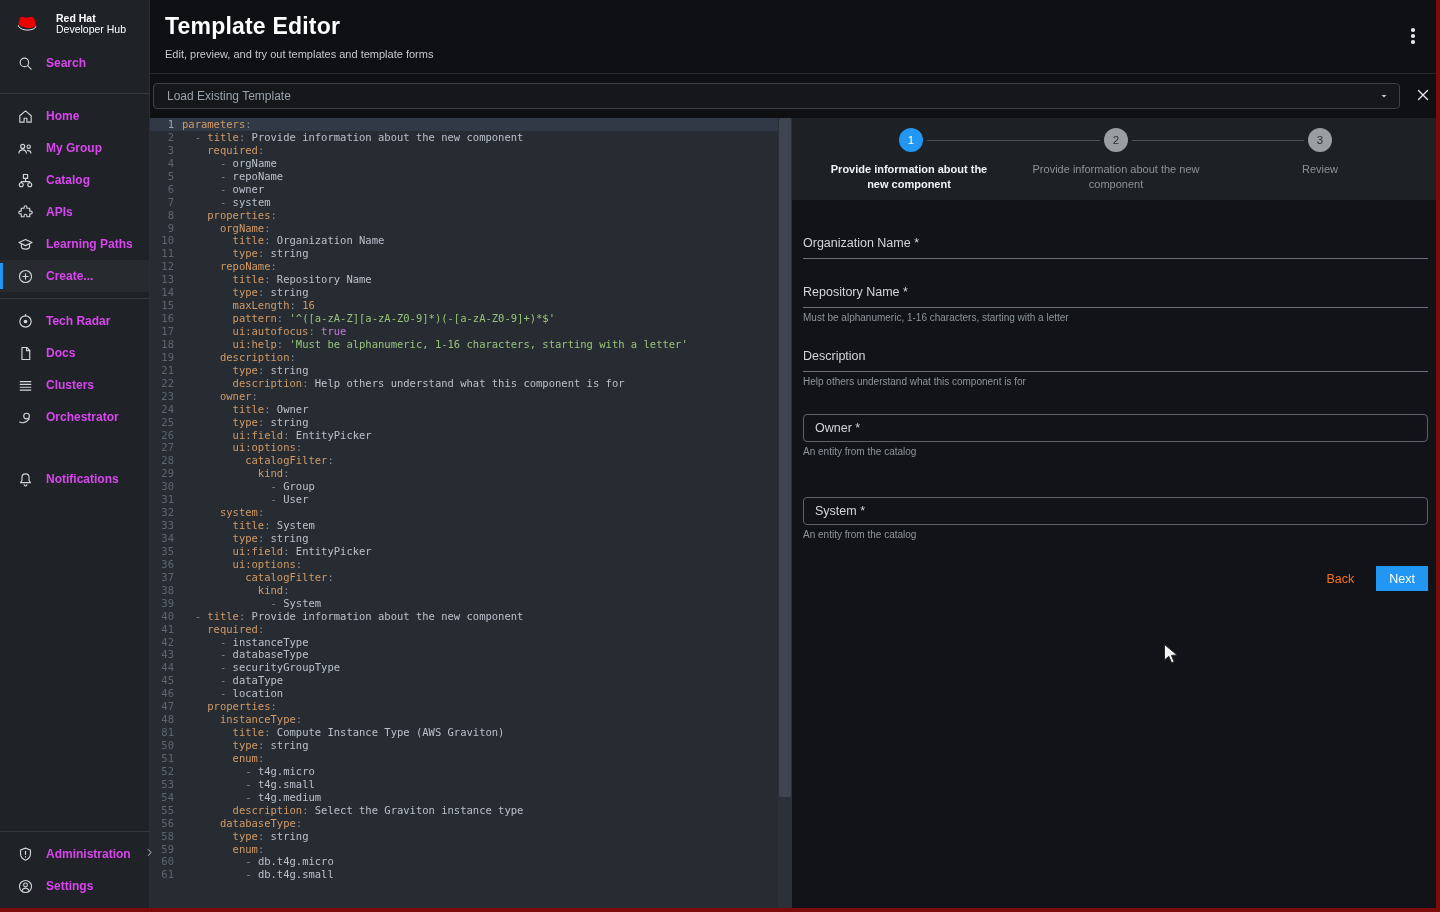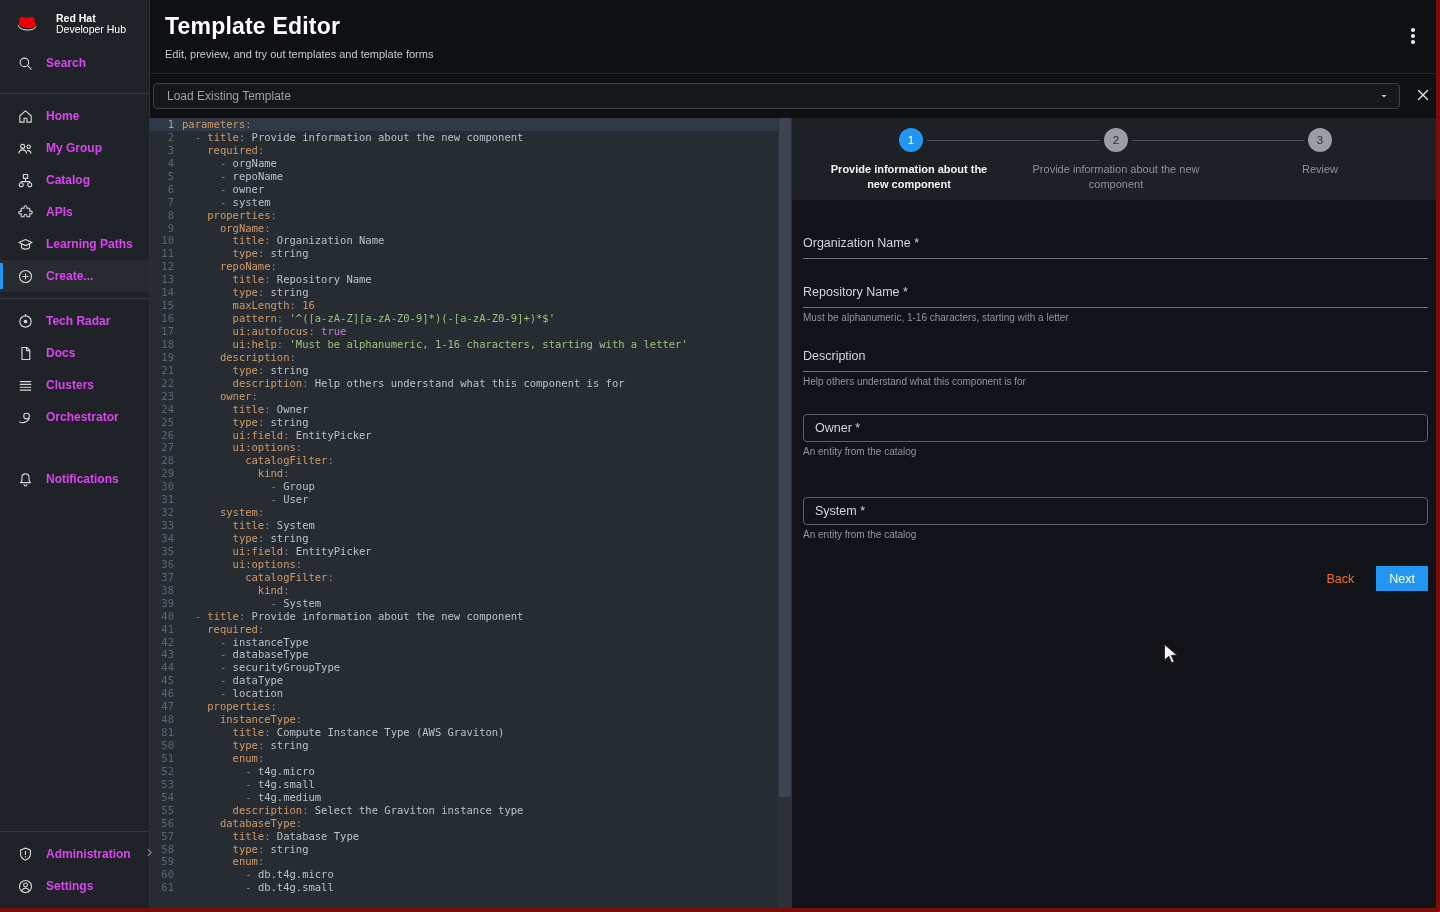--- a/index.html
+++ b/index.html
@@ -321,21 +321,20 @@
             <div class="cl"><span class="ln">47</span><span class="lc"><span class="tk-punc">    </span><span class="tk-key">properties</span><span class="tk-punc">:</span></span></div>
             <div class="cl"><span class="ln">48</span><span class="lc"><span class="tk-punc">      </span><span class="tk-key">instanceType</span><span class="tk-punc">:</span></span></div>
             <div class="cl"><span class="ln">81</span><span class="lc"><span class="tk-punc">        </span><span class="tk-key">title</span><span class="tk-punc">:</span><span class="tk-punc"> </span><span class="tk-plain">Compute Instance Type (AWS Graviton)</span></span></div>
             <div class="cl"><span class="ln">50</span><span class="lc"><span class="tk-punc">        </span><span class="tk-key">type</span><span class="tk-punc">:</span><span class="tk-punc"> </span><span class="tk-plain">string</span></span></div>
             <div class="cl"><span class="ln">51</span><span class="lc"><span class="tk-punc">        </span><span class="tk-key">enum</span><span class="tk-punc">:</span></span></div>
             <div class="cl"><span class="ln">52</span><span class="lc"><span class="tk-punc">          </span><span class="tk-punc">- </span><span class="tk-plain">t4g.micro</span></span></div>
             <div class="cl"><span class="ln">53</span><span class="lc"><span class="tk-punc">          </span><span class="tk-punc">- </span><span class="tk-plain">t4g.small</span></span></div>
             <div class="cl"><span class="ln">54</span><span class="lc"><span class="tk-punc">          </span><span class="tk-punc">- </span><span class="tk-plain">t4g.medium</span></span></div>
             <div class="cl"><span class="ln">55</span><span class="lc"><span class="tk-punc">        </span><span class="tk-key">description</span><span class="tk-punc">:</span><span class="tk-punc"> </span><span class="tk-plain">Select the Graviton instance type</span></span></div>
             <div class="cl"><span class="ln">56</span><span class="lc"><span class="tk-punc">      </span><span class="tk-key">databaseType</span><span class="tk-punc">:</span></span></div>
-            <div class="cl"><span class="ln">57</span><span class="lc"><span class="tk-punc">        </span><span class="tk-key">title</span><span class="tk-punc">:</span><span class="tk-punc"> </span><span class="tk-plain">Database Type</span></span></div>
             <div class="cl"><span class="ln">58</span><span class="lc"><span class="tk-punc">        </span><span class="tk-key">type</span><span class="tk-punc">:</span><span class="tk-punc"> </span><span class="tk-plain">string</span></span></div>
             <div class="cl"><span class="ln">59</span><span class="lc"><span class="tk-punc">        </span><span class="tk-key">enum</span><span class="tk-punc">:</span></span></div>
             <div class="cl"><span class="ln">60</span><span class="lc"><span class="tk-punc">          </span><span class="tk-punc">- </span><span class="tk-plain">db.t4g.micro</span></span></div>
             <div class="cl"><span class="ln">61</span><span class="lc"><span class="tk-punc">          </span><span class="tk-punc">- </span><span class="tk-plain">db.t4g.small</span></span></div>
           </div>
         <div class="ed-scroll">
           <div class="ed-thumb"></div>
         </div>
       </div>
 

